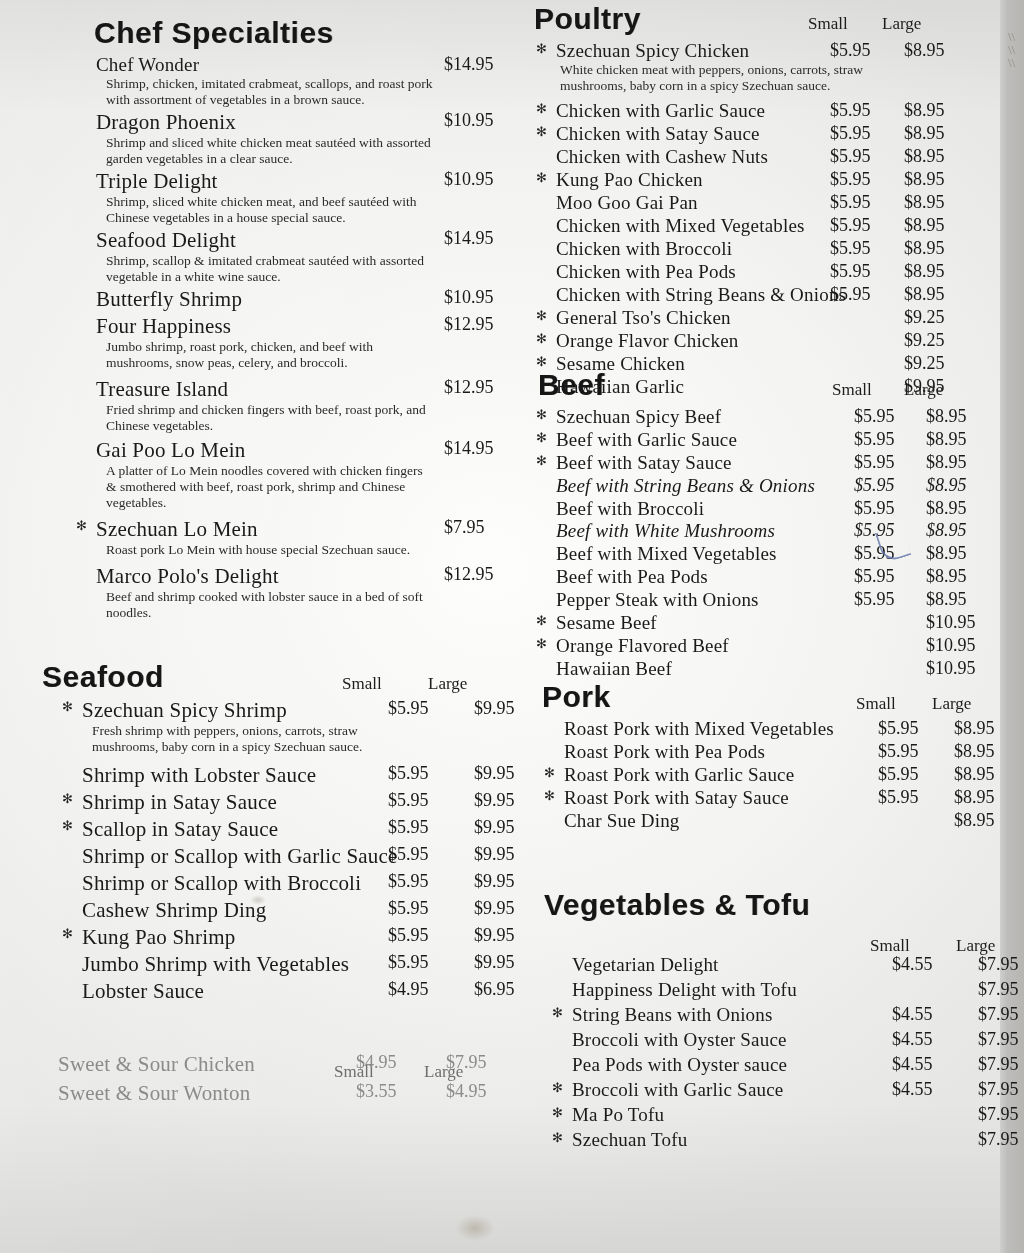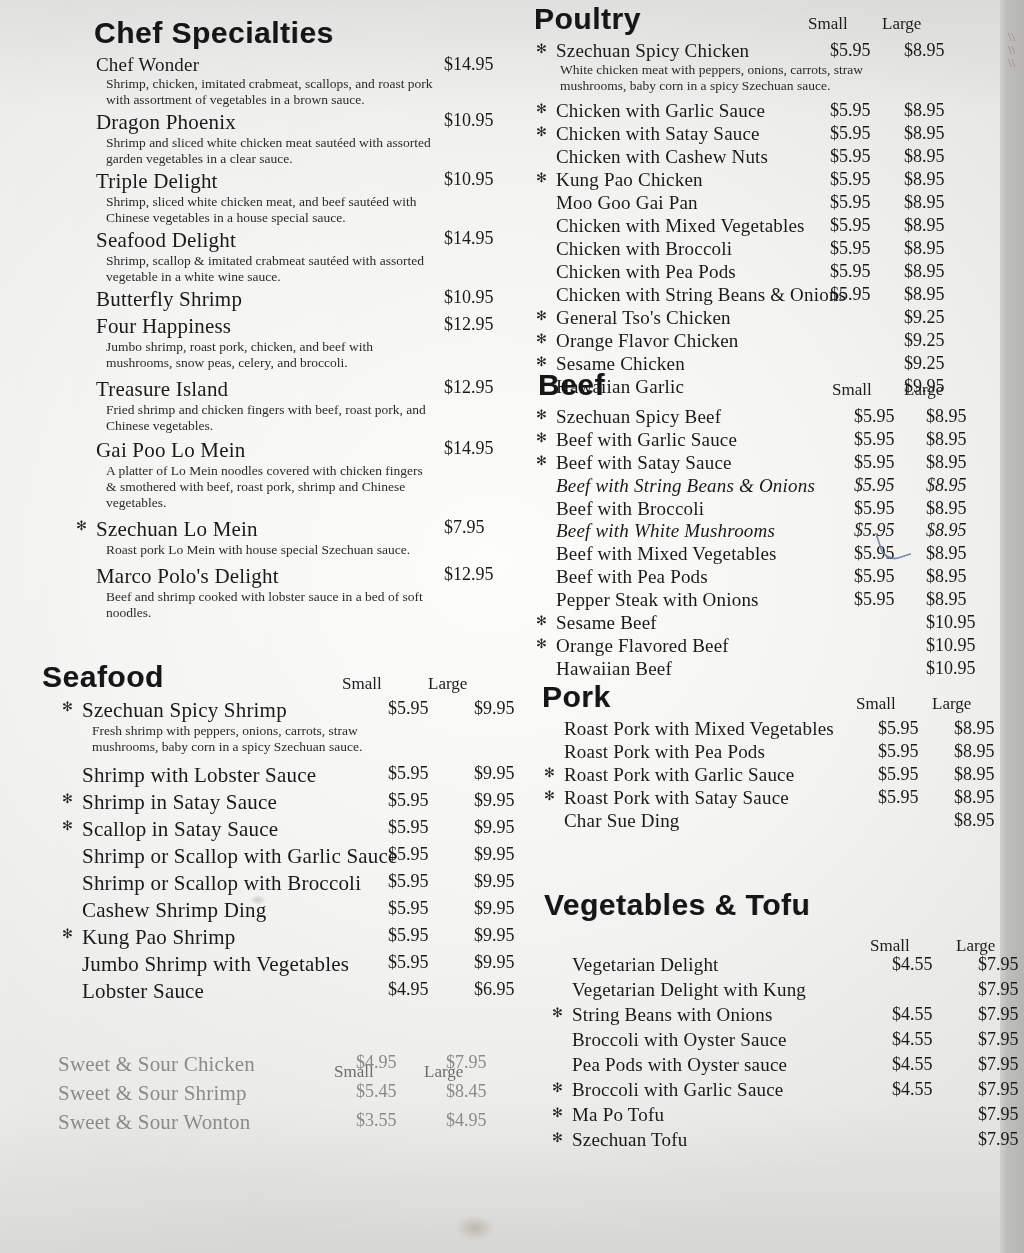--- a/index.html
+++ b/index.html
@@ -349,27 +349,20 @@
     <div class="items" style="margin-top:4px; margin-left:0px;">
       <div class="item">
         <div class="row">
             <span class="name big">Sweet &amp; Sour Chicken</span>
           <span class="price" style="left:298px;">$4.95</span>
           <span class="price" style="left:388px;">$7.95</span>
           </div>
       </div>
       <div class="item" style="margin-top:4px;">
         <div class="row">
-            <span class="name big">Sweet &amp; Sour Shrimp</span>
-          <span class="price" style="left:298px;">$5.45</span>
-          <span class="price" style="left:388px;">$8.45</span>
-          </div>
-      </div>
-      <div class="item" style="margin-top:4px;">
-        <div class="row">
             <span class="name big">Sweet &amp; Sour Wonton</span>
           <span class="price" style="left:298px;">$3.55</span>
           <span class="price" style="left:388px;">$4.95</span>
           </div>
       </div>
     </div>
   </div>
 
 </div>
 
@@ -637,21 +630,21 @@
     <div class="items" style="margin-top:32px; margin-left:38px;">
       <div class="item">
         <div class="row">
             <span class="name">Vegetarian Delight</span>
           <span class="price" style="left:320px;">$4.55</span>
           <span class="price" style="left:406px;">$7.95</span>
           </div>
       </div>
       <div class="item" style="margin-top:3px;">
         <div class="row">
-            <span class="name">Vegetarian Delight with Kung</span>
+            <span class="name">Happiness Delight with Tofu</span>
           <span class="price" style="left:406px;">$7.95</span>
           </div>
       </div>
       <div class="item" style="margin-top:3px;">
         <div class="row">
             <span class="spicy">✻</span>
           <span class="name">String Beans with Onions</span>
           <span class="price" style="left:320px;">$4.55</span>
           <span class="price" style="left:406px;">$7.95</span>
           </div>

